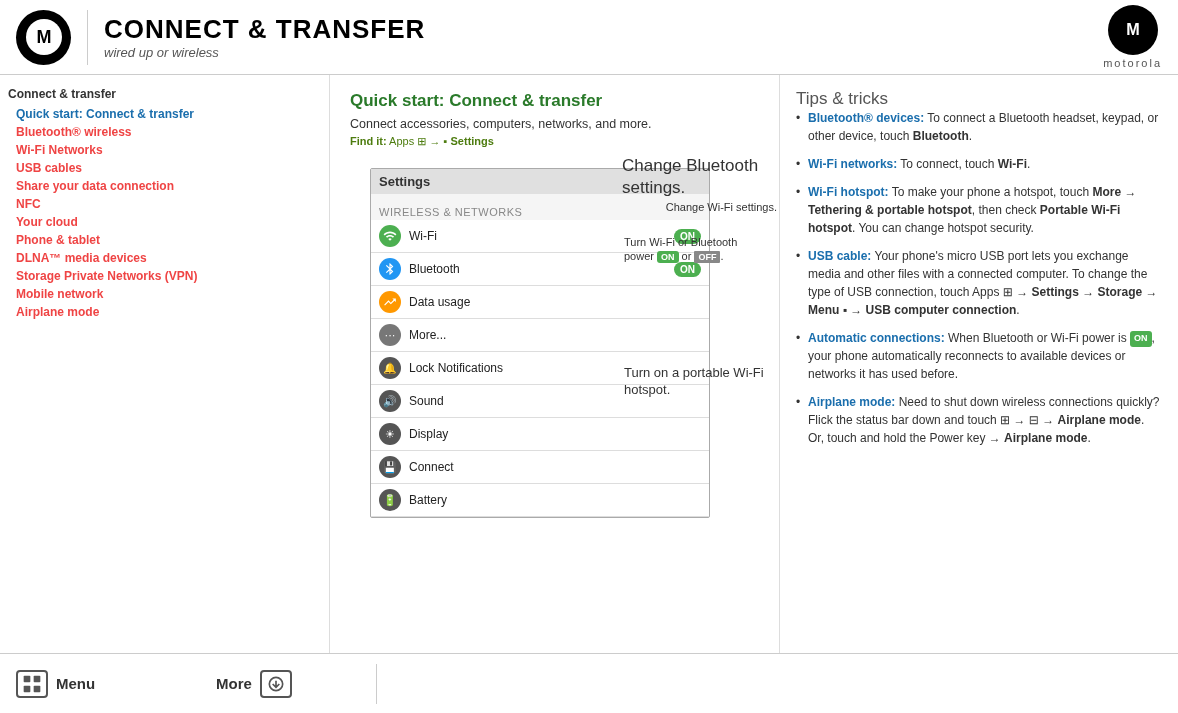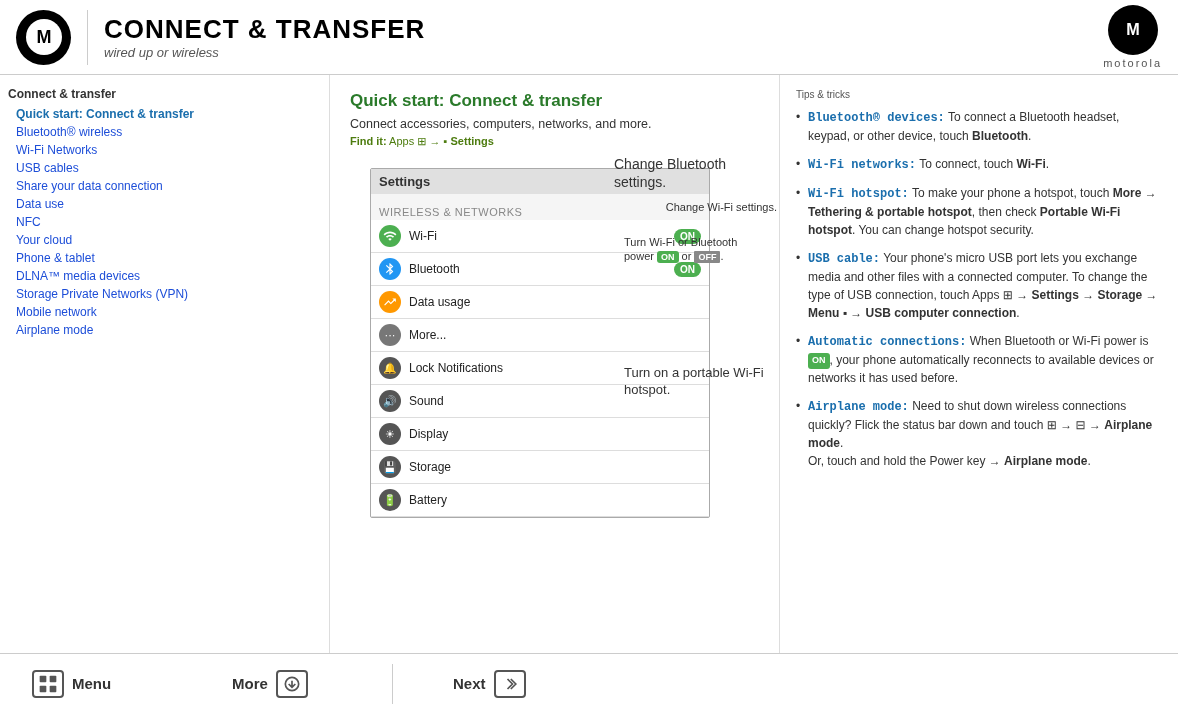--- a/index.html
+++ b/index.html
@@ -88,24 +88,25 @@
       flex-shrink: 0;
     }
     .sidebar-section-title {
       font-size: 12px;
       font-weight: bold;
       color: #333;
       margin-bottom: 4px;
     }
     .sidebar-item {
       font-size: 12px;
-      color: #1d4ed8;
+      color: #ef4444;
       padding: 2px 0 2px 8px;
       cursor: pointer;
       display: block;
+      font-weight: bold;
     }
     .sidebar-item.active {
       color: #1a6ead;
       font-weight: bold;
     }
 
     
     .center-panel {
       width: 450px;
       border-right: 1px solid #ddd;
@@ -201,61 +202,60 @@
       border-radius: 10px;
     }
 
     
     .right-panel {
       flex: 1;
       padding: 14px 16px;
       overflow-y: auto;
     }
     .tips-title {
-      font-size: 10px;
+      font-size: 17px;
       color: #555;
-      margin-bottom: 8px;
+      margin-bottom: 0;
     }
     .tip-item {
       font-size: 12px;
       color: #333;
       margin-bottom: 10px;
       line-height: 1.5;
       padding-left: 12px;
       position: relative;
     }
     .tip-item::before {
       content: '•';
       position: absolute;
       left: 0;
       color: #333;
     }
     .tip-item .tip-label {
       color: #1a6ead;
       font-weight: bold;
-      font-family: Liberation Mono, monospace;
     }
     .on-badge {
       display: inline-block;
       background: #4caf50;
       color: #fff;
       font-size: 9px;
       font-weight: bold;
       padding: 1px 4px;
       border-radius: 3px;
       vertical-align: middle;
     }
 
     
     .footer {
       height: 60px;
       border-top: 1px solid #ccc;
       display: flex;
       align-items: center;
-      padding: 0 32px;
+      padding: 0 16px;
       gap: 20px;
       position: relative;
       z-index: 1;
     }
     .footer-btn {
       display: flex;
       align-items: center;
       gap: 8px;
       cursor: pointer;
       min-width: 140px;
@@ -308,41 +308,40 @@
 
 <div class="main-layout">
 
   <div class="sidebar">
     <div class="sidebar-section-title">Connect &amp; transfer</div>
     <a class="sidebar-item active">Quick start: Connect &amp; transfer</a>
     <a class="sidebar-item">Bluetooth® wireless</a>
     <a class="sidebar-item">Wi-Fi Networks</a>
     <a class="sidebar-item">USB cables</a>
     <a class="sidebar-item">Share your data connection</a>
-    <a class="sidebar-item">Data use</a>
     <a class="sidebar-item">NFC</a>
     <a class="sidebar-item">Your cloud</a>
     <a class="sidebar-item">Phone &amp; tablet</a>
     <a class="sidebar-item">DLNA™ media devices</a>
     <a class="sidebar-item">Storage Private Networks (VPN)</a>
     <a class="sidebar-item">Mobile network</a>
     <a class="sidebar-item">Airplane mode</a>
   </div>
 
   <div class="center-panel">
     <div class="center-title">Quick start: Connect &amp; transfer</div>
     <div class="center-desc">Connect accessories, computers, networks, and more.</div>
     <div class="find-it-line">
       <strong>Find it:</strong>
       <span> Apps ⊞ → ▪ <strong>Settings</strong></span>
     </div>
 
     <div class="date-watermark">2 MAY 2013</div>
 
-    <div style="position:absolute; right:20px; top:80px; font-size:14px; color:#333; max-width:145px; line-height:1.3; z-index:2;">
+    <div style="position:absolute; right:12px; top:80px; font-size:17px; color:#333; max-width:145px; line-height:1.3; z-index:2;">
       <span>Change Bluetooth settings.</span>
     </div>
 
     <div style="position:absolute; right:2px; top:125px; font-size:11px; color:#333; max-width:145px; line-height:1.3; z-index:2;">
       <span>Change Wi-Fi settings.</span>
     </div>
 
     <div style="position:absolute; right:10px; top:160px; font-size:11px; color:#333; max-width:145px; line-height:1.3; z-index:2;">
       Turn Wi-Fi or Bluetooth power <span style="background:#4caf50;color:#fff;font-size:9px;font-weight:bold;padding:1px 4px;border-radius:3px;">ON</span> or <span style="background:#888;color:#fff;font-size:9px;font-weight:bold;padding:1px 4px;border-radius:1px;">OFF</span>.
     </div>
@@ -400,21 +399,21 @@
         <div class="settings-row-label">Sound</div>
       </div>
 
       <div class="settings-row">
         <div class="settings-row-icon" style="background:#555;">☀</div>
         <div class="settings-row-label">Display</div>
       </div>
 
       <div class="settings-row">
         <div class="settings-row-icon" style="background:#555;">💾</div>
-        <div class="settings-row-label">Storage</div>
+        <div class="settings-row-label">Connect</div>
       </div>
 
       <div class="settings-row">
         <div class="settings-row-icon" style="background:#555;">🔋</div>
         <div class="settings-row-label">Battery</div>
       </div>
     </div>
   </div>
 
   <div class="right-panel">
@@ -473,22 +472,13 @@
       <svg width="20" height="20" viewBox="0 0 24 24" fill="#555">
         <circle cx="12" cy="12" r="8" fill="none" stroke="#555" stroke-width="2"></circle>
         <path d="M12 8v8M8 12l4 4 4-4" fill="none" stroke="#555" stroke-width="2"></path>
       </svg>
     </div>
   </div>
 
   <div class="footer-divider"></div>
 
 
-  <div class="footer-btn" style="margin-left:40px;">
-    <div class="footer-btn-label">Next</div>
-    <div class="footer-btn-icon">
-      <svg width="20" height="20" viewBox="0 0 24 24" fill="none" stroke="#555" stroke-width="2">
-        <polyline points="9,6 15,12 9,18"></polyline>
-        <polyline points="13,6 19,12 13,18"></polyline>
-      </svg>
-    </div>
-  </div>
 </div>
 
 </body></html>

